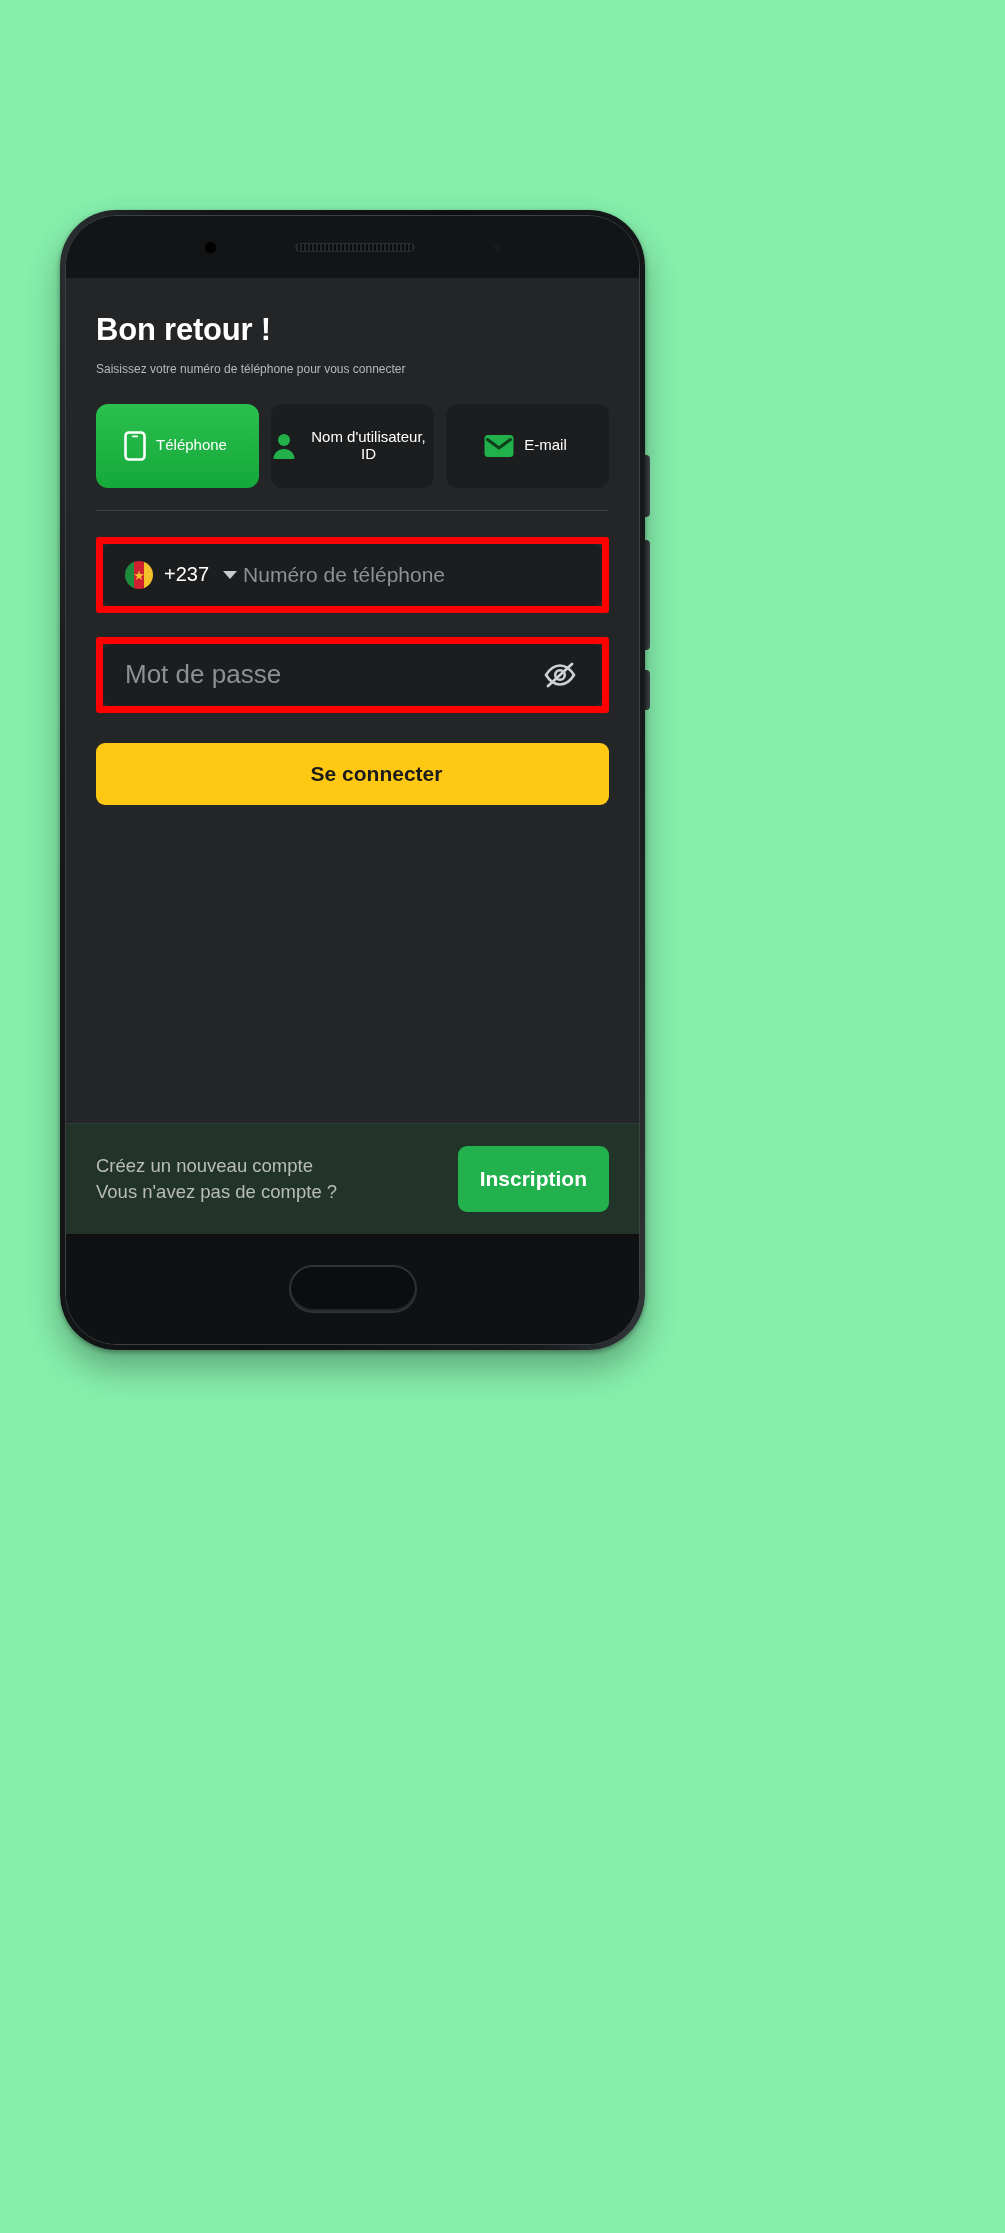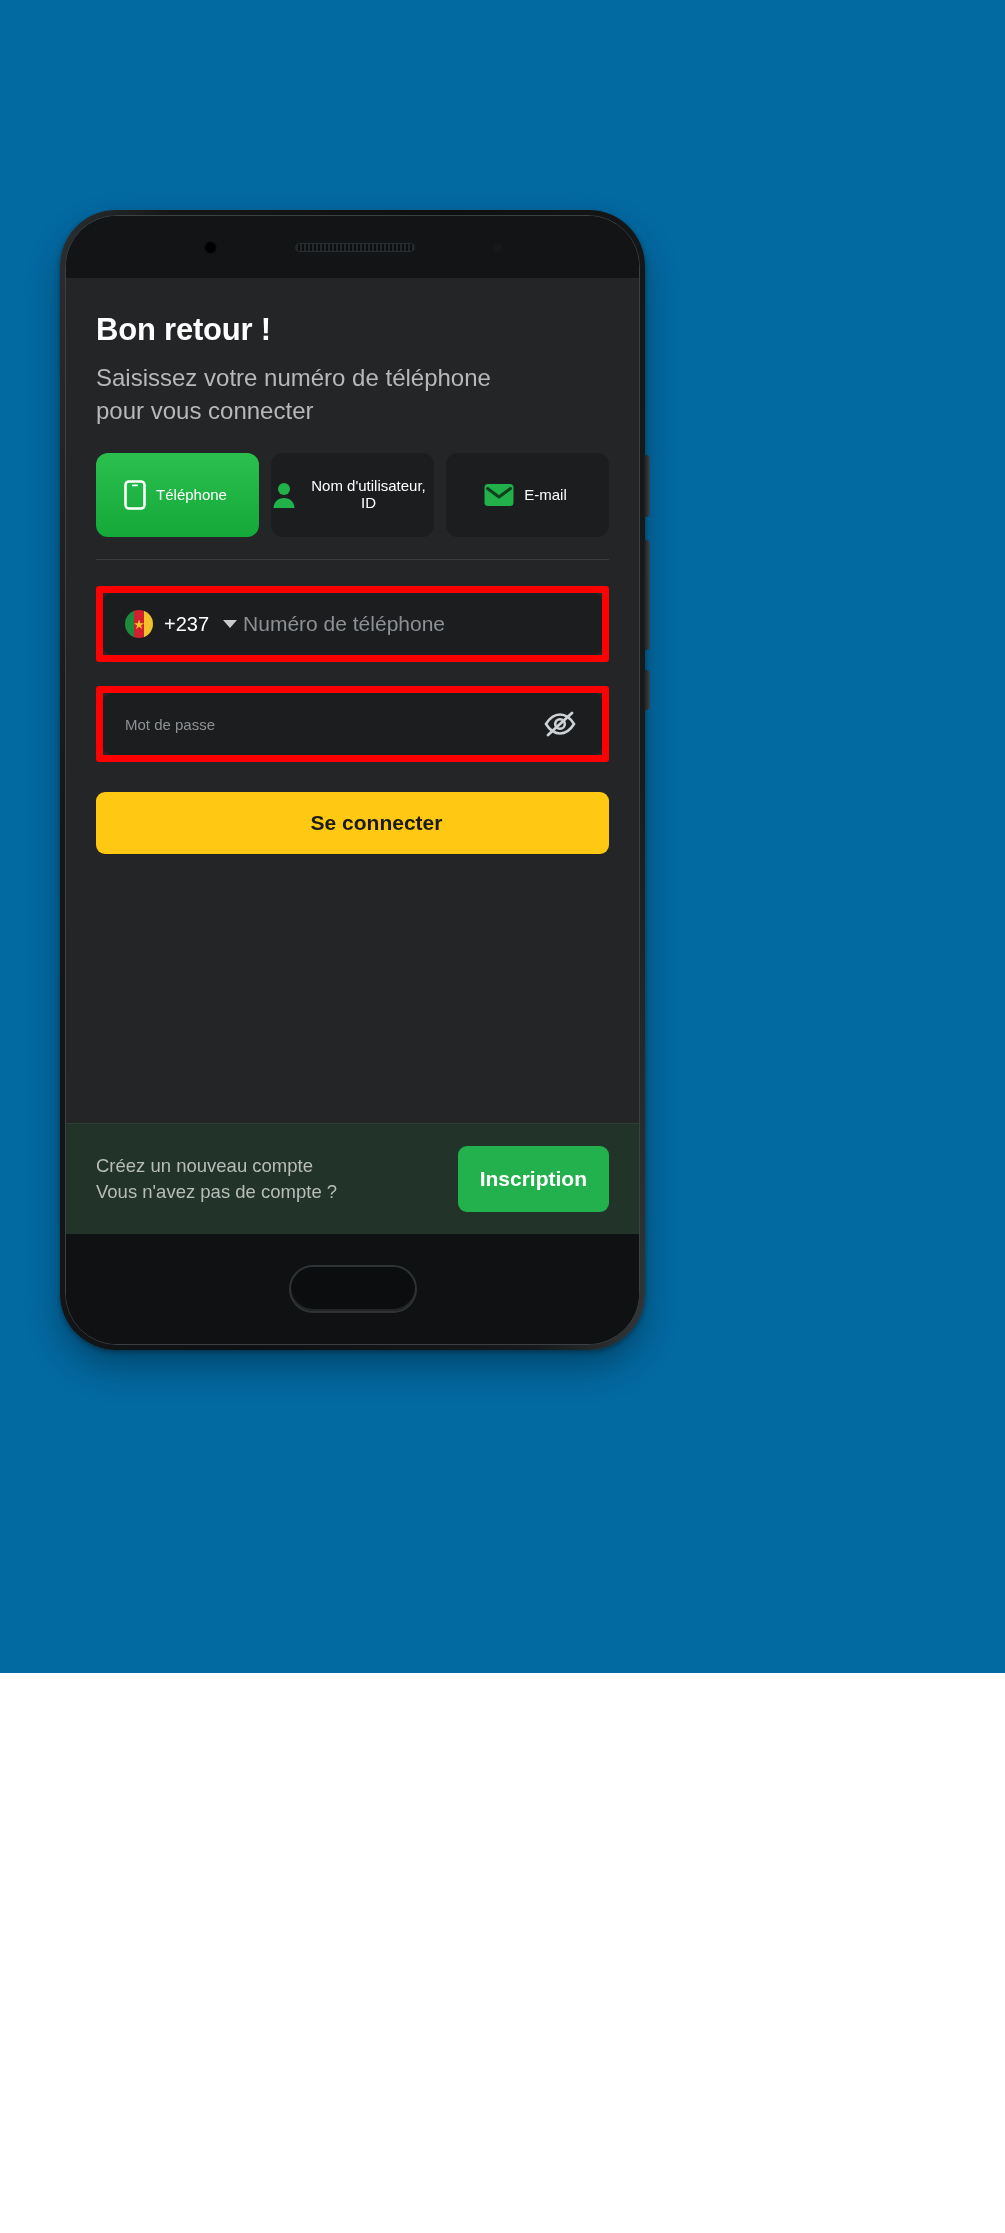--- a/index.html
+++ b/index.html
@@ -8,22 +8,22 @@
     width: 1005px;
     height: 2233px;
     background: #ffffff;
     font-family: "Liberation Sans", sans-serif;
     overflow: hidden;
   }
 
   .stage {
     position: relative;
     width: 1005px;
-    height: 1673px;
-    background: #0369a1;
+    height: 2233px;
+    background: #86efac;
   }
 
   
   .phone {
     position: absolute;
     left: 60px;
     top: 210px;
     width: 585px;
     height: 1140px;
     border-radius: 56px;
@@ -98,21 +98,21 @@
 
   .title {
     color: #ffffff;
     font-size: 31px;
     font-weight: bold;
     letter-spacing: -0.2px;
     margin-bottom: 13px;
   }
   .subtitle {
     color: #b6b8ba;
-    font-size: 24px;
+    font-size: 12px;
     line-height: 1.38;
     max-width: 440px;
     margin-bottom: 26px;
   }
 
   
   .tabs {
     display: flex;
     gap: 12px;
     margin-bottom: 22px;
@@ -199,21 +199,21 @@
     border-top: 8px solid #c9cbcd;
     margin-left: 3px;
   }
   .field-placeholder {
     color: #8e9193;
     font-size: 21px;
     margin-left: 6px;
   }
   .pw-placeholder {
     color: #8e9193;
-    font-size: 15px;
+    font-size: 26px;
     flex: 1;
   }
   .eye-btn {
     display: flex; align-items: center; justify-content: center;
     cursor: pointer;
     width: 40px; height: 40px;
   }
 
   
   .remember-row {

